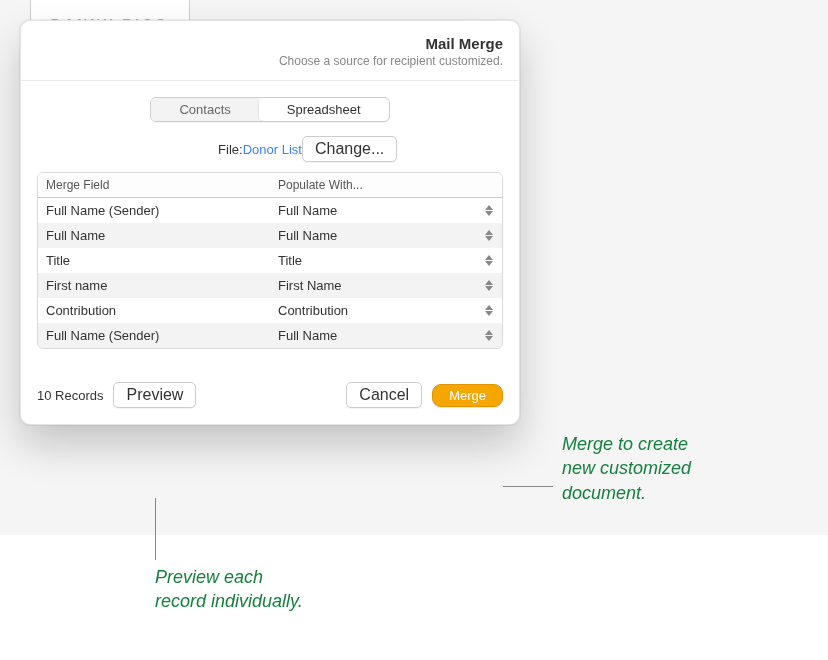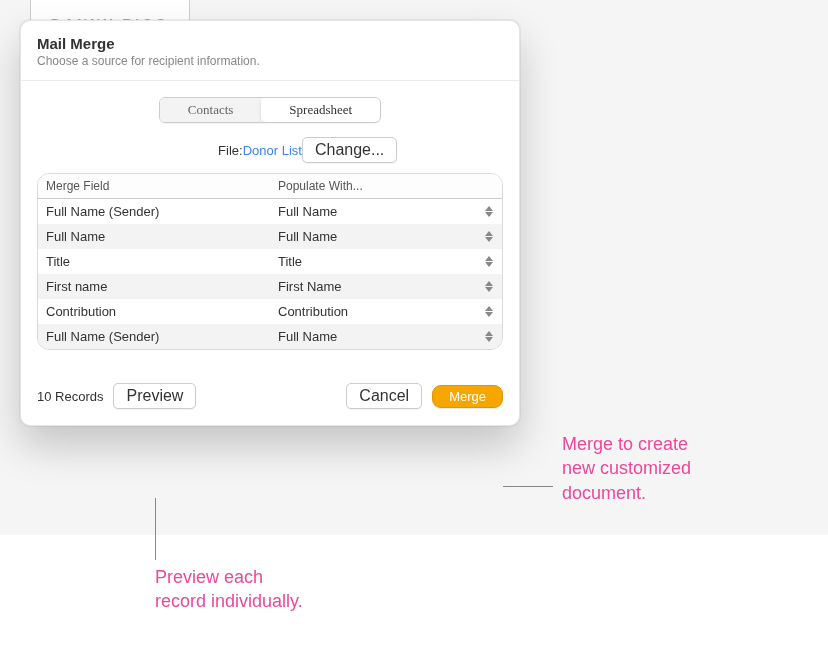--- a/index.html
+++ b/index.html
@@ -46,21 +46,21 @@
       top: 20px;
       left: 20px;
       width: 500px;
       background: #fff;
       border: 1px solid rgba(0,0,0,0.1);
       border-radius: 10px;
       box-shadow: 0 20px 40px rgba(0,0,0,0.2), 0 0 0 1px rgba(0,0,0,0.05);
       overflow: hidden;
     }
     .dialog-header {
-      text-align: left;
+      text-align: right;
       padding: 14px 16px 12px 16px;
       border-bottom: 1px solid rgba(0,0,0,0.08);
     }
     .dialog-title {
       font-size: 15px;
       font-weight: 600;
       color: #333;
     }
     .dialog-subtitle {
       font-size: 12px;
@@ -82,21 +82,20 @@
       overflow: hidden;
       box-shadow: 0 1px 1px rgba(0,0,0,0.05);
     }
     .segmented-btn {
       padding: 4px 28px;
       font-size: 13px;
       background: #fff;
       border: none;
       cursor: default;
       color: #333;
-      font-family: Liberation Serif, serif;
     }
     .segmented-btn.active {
       background: #fff;
       box-shadow: 0 1px 3px rgba(0,0,0,0.15);
       border-radius: 5px;
       position: relative;
     }
     .segmented-btn.inactive {
       background: #f3f3f3;
       color: #666;
@@ -151,21 +150,21 @@
       justify-content: center;
       gap: 0px;
     }
     .select-pop-arrow svg {
       width: 8px;
       height: 5px;
       fill: #fff;
     }
     .table-wrap {
       border: 1px solid rgba(0,0,0,0.15);
-      border-radius: 12px;
+      border-radius: 6px;
       margin-top: 8px;
       overflow: hidden;
     }
     .table {
       width: 100%;
       border-collapse: collapse;
       font-size: 13px;
     }
     .table thead th {
       text-align: left;
@@ -227,39 +226,40 @@
       padding: 3px 16px;
       font-size: 13px;
       font-weight: 500;
       cursor: default;
       box-shadow: 0 1px 1px rgba(0,0,0,0.1);
     }
     
     .callout {
       position: absolute;
       font-size: 18px;
-      color: #ec4899;
+      color: #15803d;
       line-height: 1.35;
+      font-style: italic;
     }
     .callout-line {
       position: absolute;
       background: #888;
     }
   </style>
 </head>
 <body>
 
 <div class="backdrop">
   <div class="backdrop-top">DANNY RICO</div>
 </div>
 
 <div class="dialog">
   <div class="dialog-header">
     <div class="dialog-title">Mail Merge</div>
-    <div class="dialog-subtitle">Choose a source for recipient information.</div>
+    <div class="dialog-subtitle">Choose a source for recipient customized.</div>
   </div>
 
   <div class="dialog-body">
 
     <div class="segmented">
       <div class="segmented-inner">
         <button class="segmented-btn inactive">Contacts</button>
         <button class="segmented-btn active">Spreadsheet</button>
       </div>
     </div>

